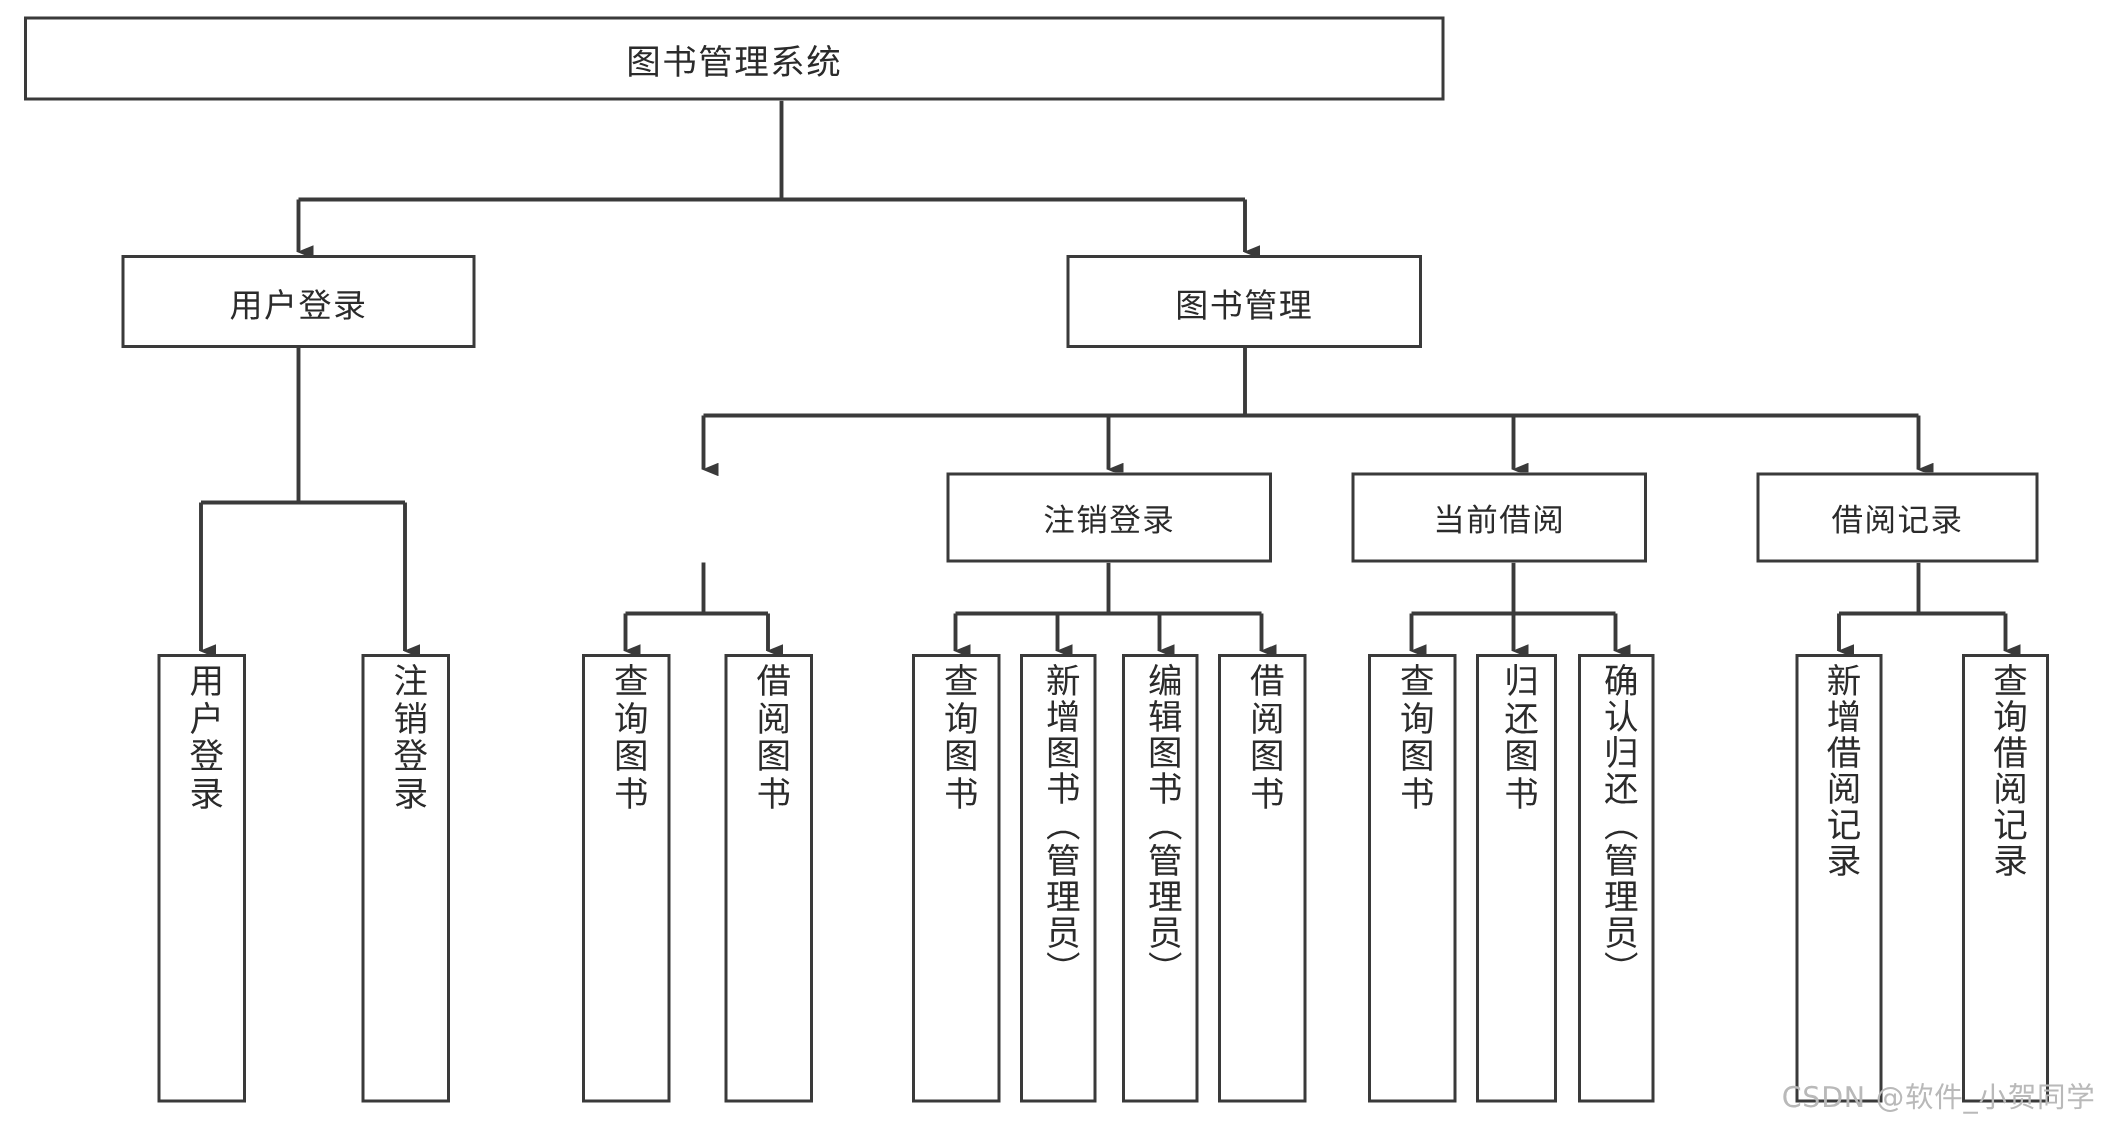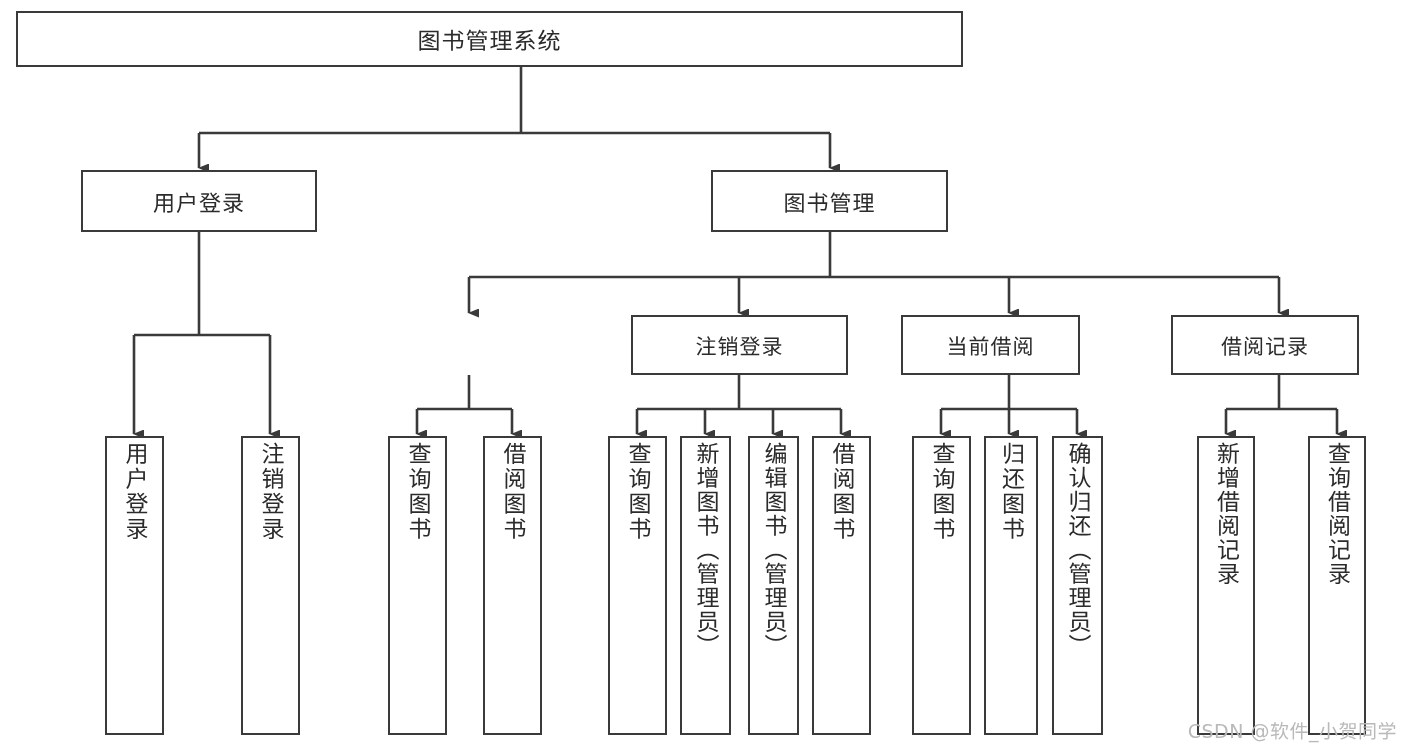--- a/index.html
+++ b/index.html
@@ -143,21 +143,21 @@
   <div class="node node-l1" style="left:81px; top:170px; width:236px; height:62px;">
     <span>用户登录</span>
   </div>
   <div class="node node-l1" style="left:711px; top:170px; width:237px; height:62px;font-family:Liberation Serif, serif;">
     <span>图书管理</span>
   </div>
 
   <div class="node node-l2" style="left:631px; top:315px; width:217px; height:60px;">
     <span>注销登录</span>
   </div>
-  <div class="node node-l2" style="left:901px; top:315px; width:179px; height:60px;">
+  <div class="node node-l2" style="left:901px; top:315px; width:197px; height:60px;">
     <span>当前借阅</span>
   </div>
   <div class="node node-l2" style="left:1171px; top:315px; width:188px; height:60px;">
     <span>借阅记录</span>
   </div>
 
   <div class="node node-leaf" style="left:105px; top:436px; width:59px; height:299px;">
     <span class="vtext">用户登录</span>
   </div>
   <div class="node node-leaf" style="left:241px; top:436px; width:59px; height:299px;">

